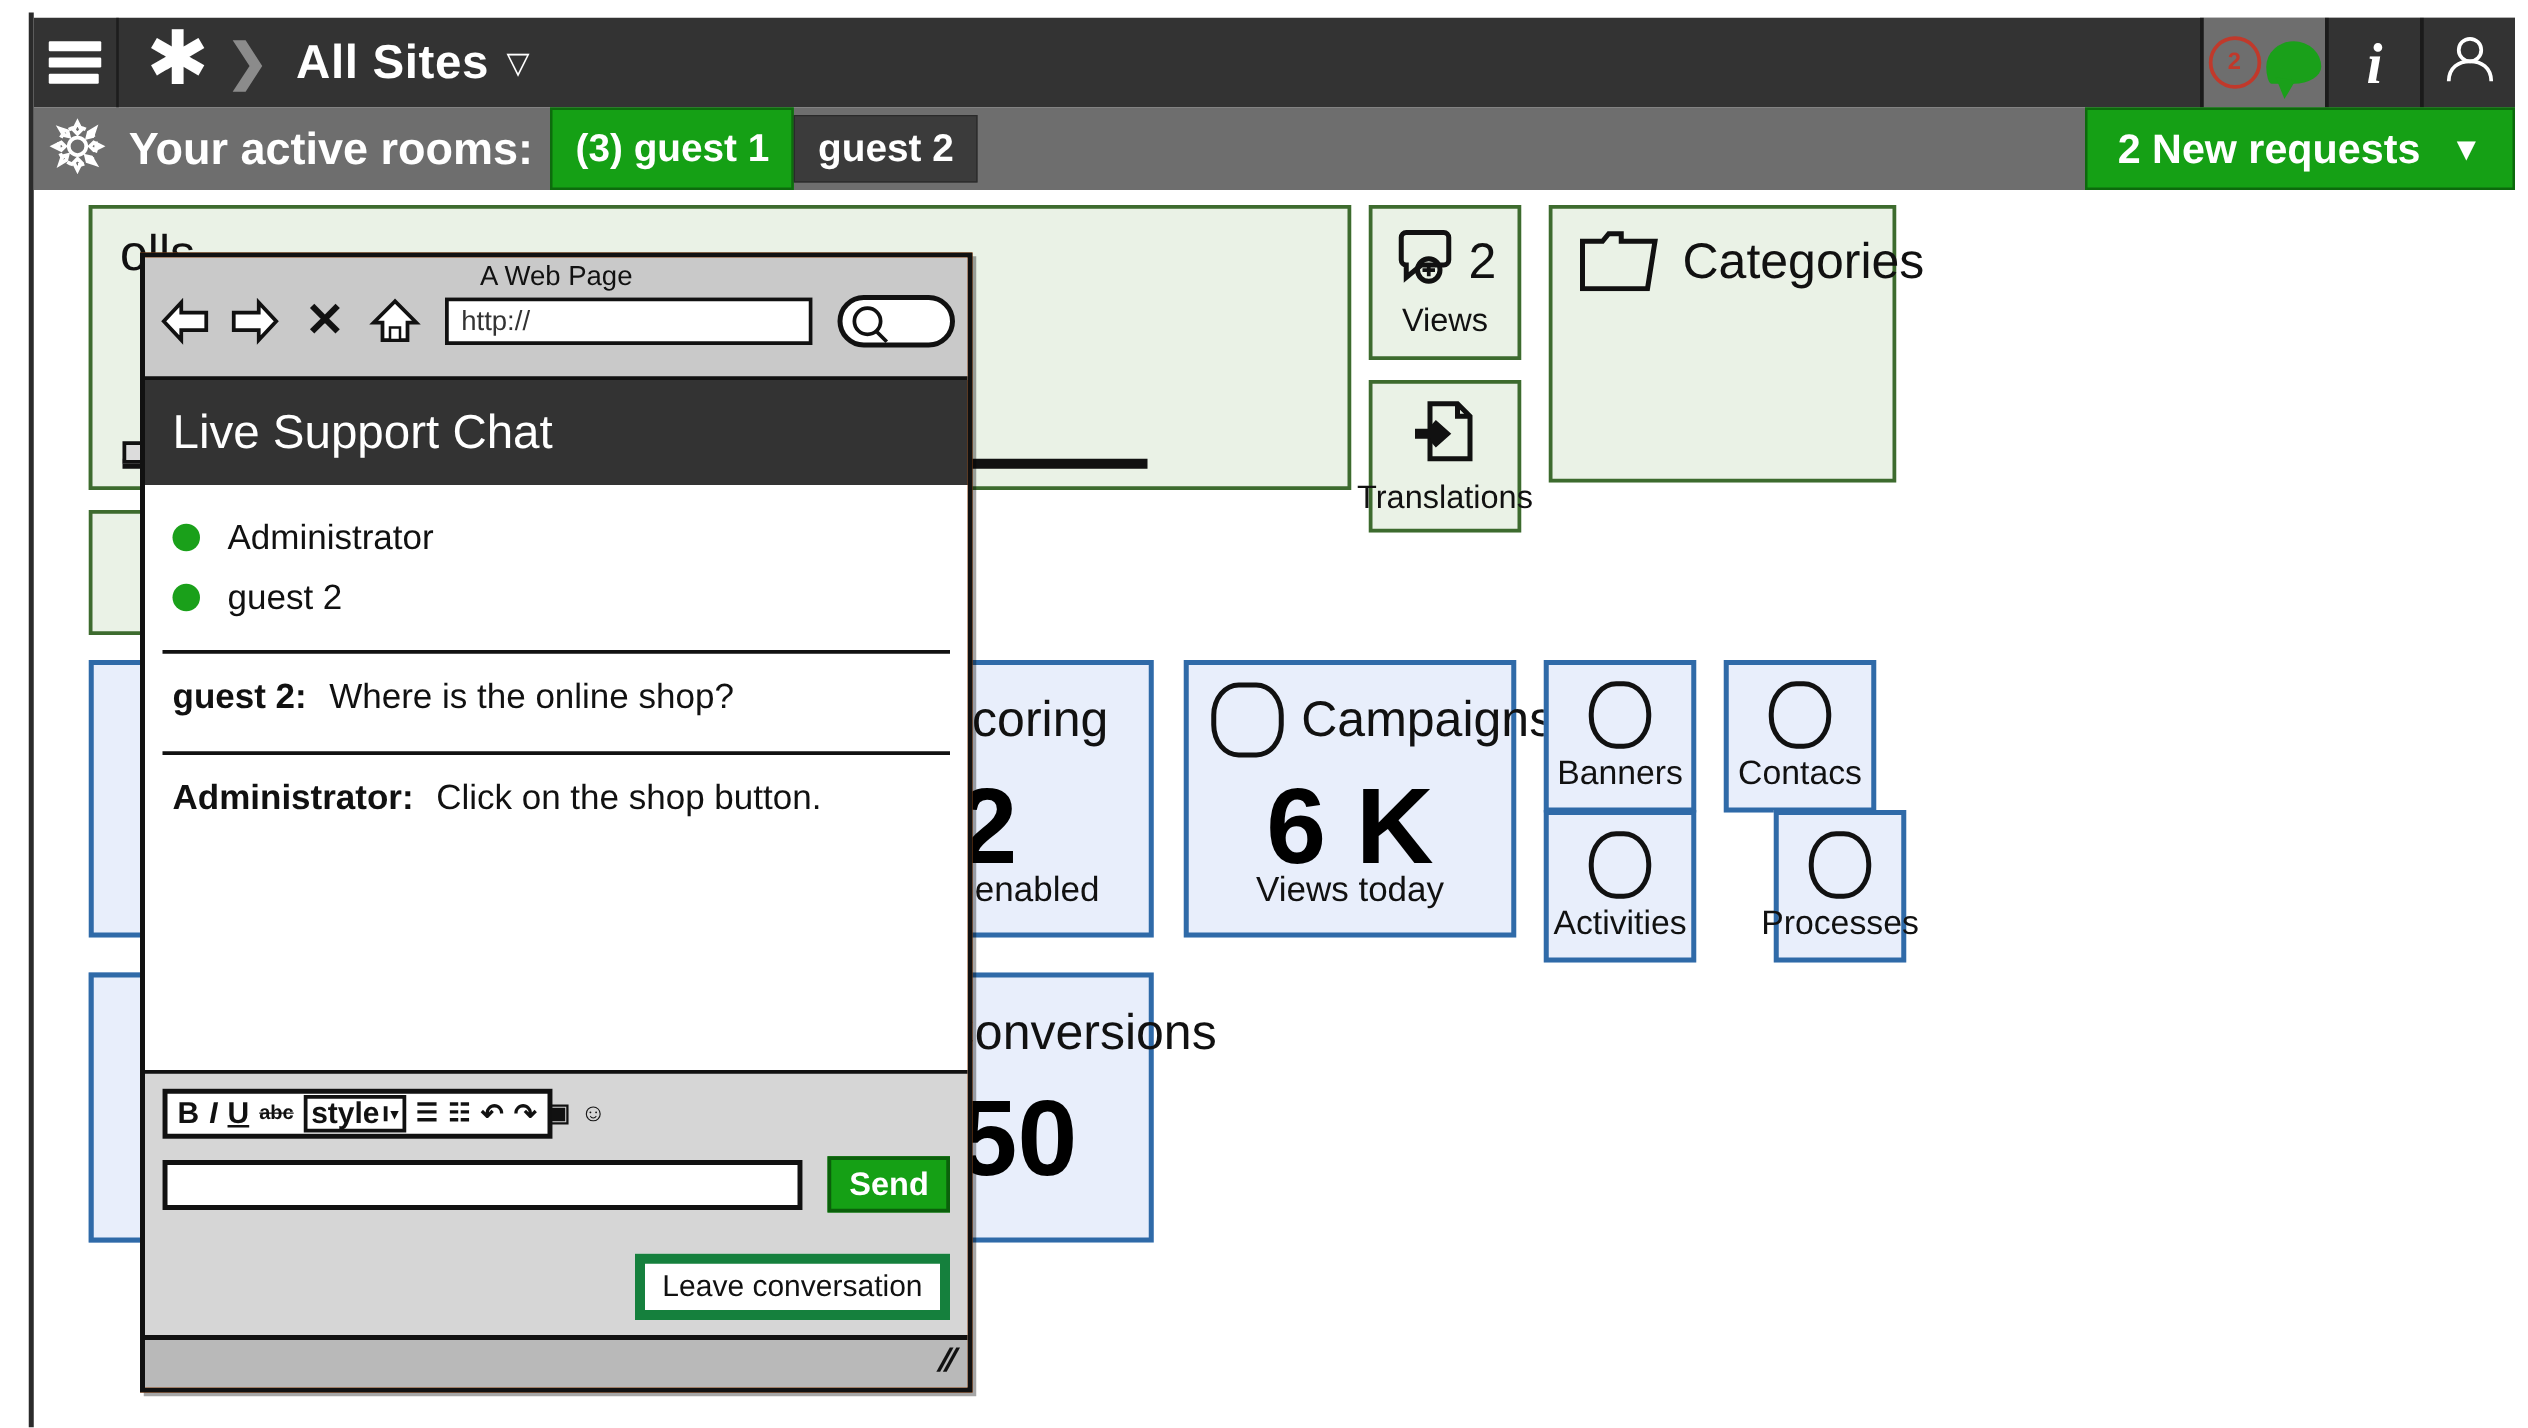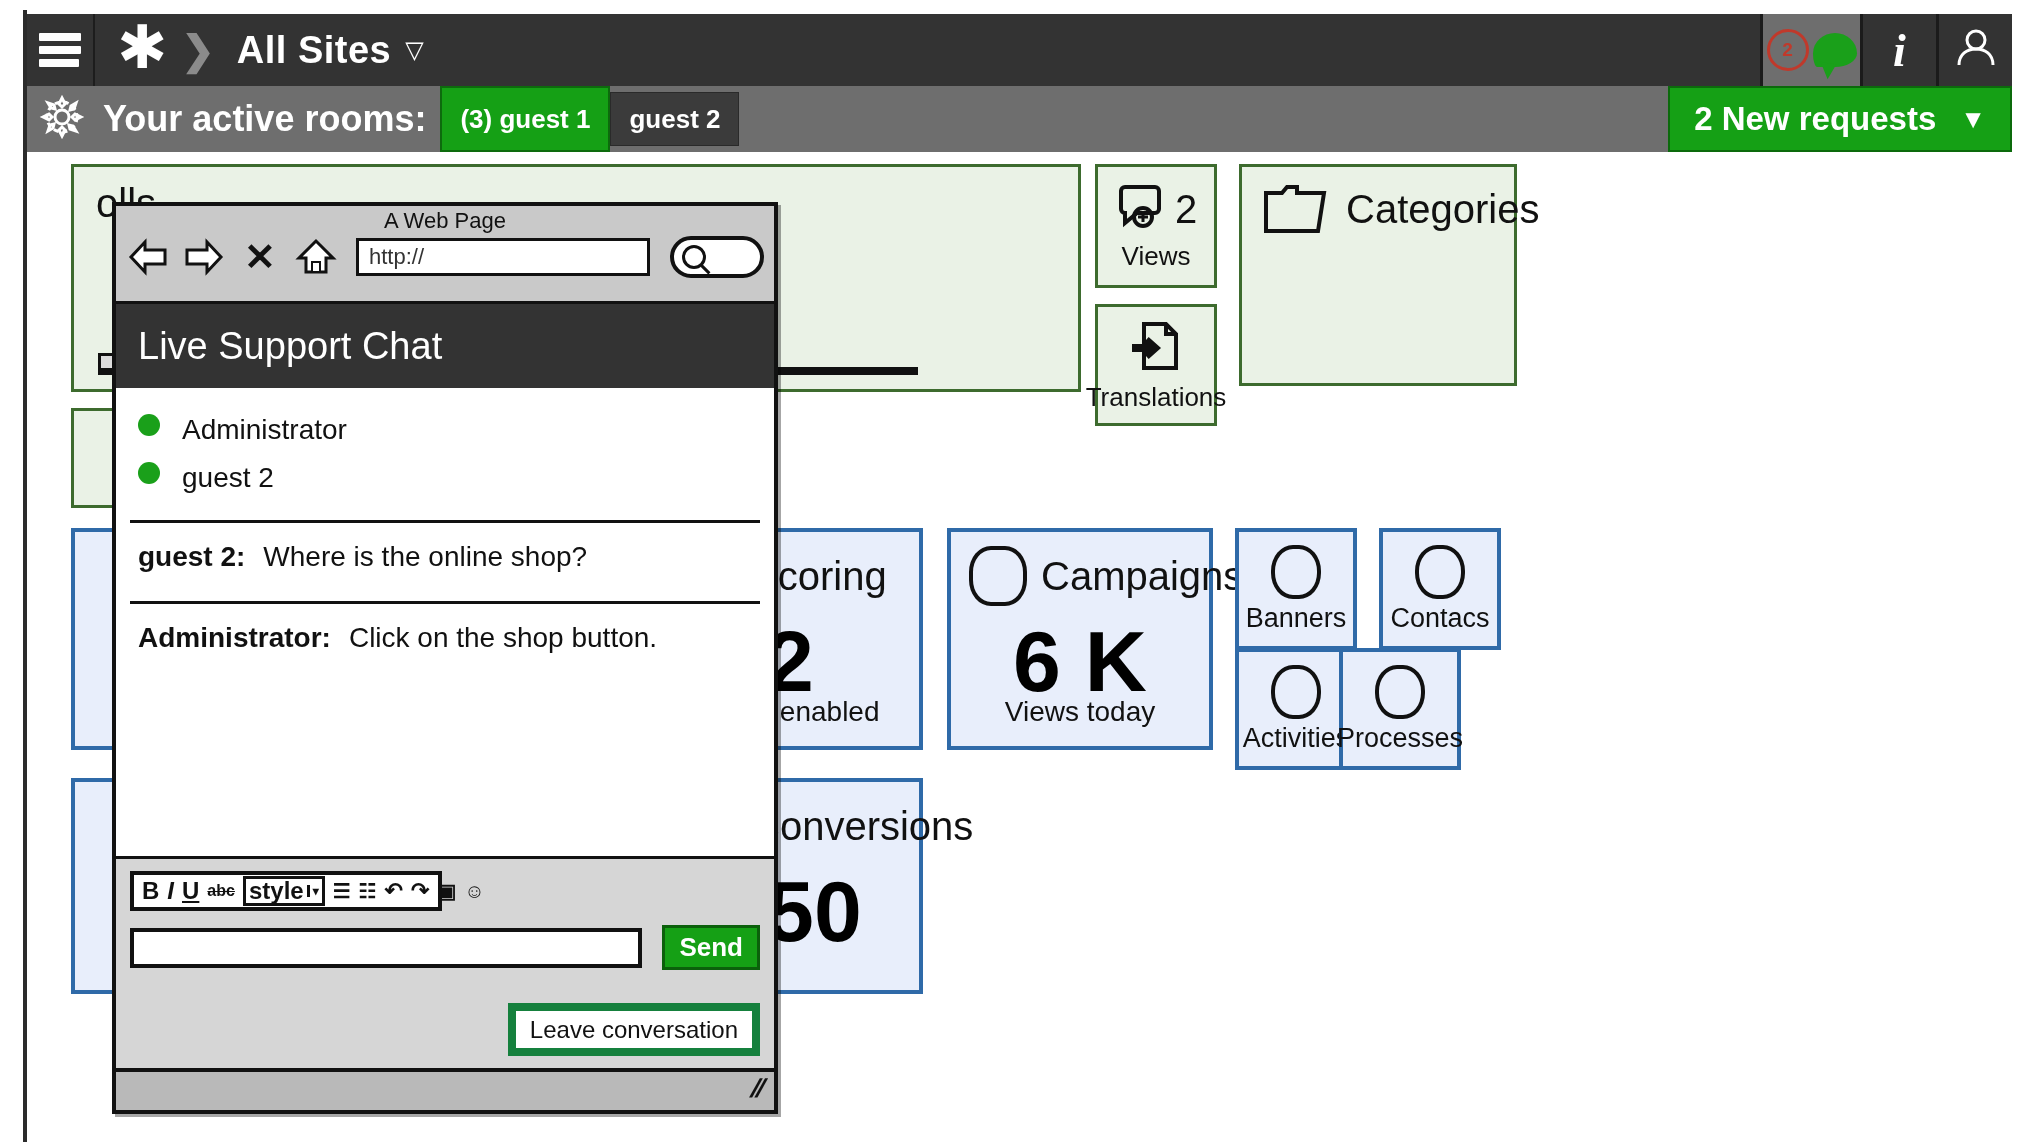--- a/index.html
+++ b/index.html
@@ -68,21 +68,21 @@
     position:absolute;left:27px;top:86px;width:1985px;height:66px;background:#6e6e6e;z-index:20;
     display:flex;align-items:stretch;
   }
   .gear-cell{width:70px;display:flex;align-items:center;justify-content:center;}
   .gear-cell svg{width:46px;height:46px;}
   .rooms-label{
     display:flex;align-items:center;color:#fff;font-size:36px;font-weight:700;padding:0 14px 0 6px;
     white-space:nowrap;
   }
   .room-tab{
-    display:flex;align-items:center;justify-content:center;font-size:26px;font-weight:700;
+    display:flex;align-items:center;justify-content:center;font-size:31px;font-weight:700;
     padding:0 18px;box-sizing:border-box;white-space:nowrap;
   }
   .room-tab.active{background:#15a015;color:#fff;border:2px solid #0d6b0d;}
   .room-tab.idle{background:#3b3b3b;color:#fff;margin:6px 0;border:1px solid #2a2a2a;}
   .room-spacer{flex:1;}
   .requests-btn{
     display:flex;align-items:center;justify-content:center;gap:24px;background:#15a015;color:#fff;
     font-size:33px;font-weight:700;padding:0 24px;border:2px solid #0c6a0c;white-space:nowrap;
   }
   .requests-btn .tri{font-size:26px;}
@@ -121,21 +121,21 @@
   #tile-blue-left-1{left:44px;top:376px;width:56px;height:222px;}
   #tile-blue-left-2{left:44px;top:626px;width:56px;height:216px;}
 
   #tile-scoring{left:630px;top:376px;width:266px;height:222px;}
   #tile-campaigns{left:920px;top:376px;width:266px;height:222px;}
   #tile-conversions{left:630px;top:626px;width:266px;height:216px;}
 
   #tile-banners{left:1208px;top:376px;width:122px;height:122px;}
   #tile-contacs{left:1352px;top:376px;width:122px;height:122px;}
   #tile-activities{left:1208px;top:496px;width:122px;height:122px;}
-  #tile-processes{left:1312px;top:496px;width:122px;height:122px;align-items:center;}
+  #tile-processes{left:1392px;top:496px;width:106px;height:122px;align-items:center;}
 
   .stat-tile .row1{position:absolute;left:18px;top:14px;display:flex;align-items:center;gap:14px;}
   .stat-tile .bignum{position:absolute;left:0;right:0;top:86px;text-align:center;}
   .stat-tile .subtxt{position:absolute;left:0;right:0;bottom:18px;text-align:center;}
 
   .mini-tile{display:flex;flex-direction:column;align-items:center;justify-content:center;gap:4px;}
   .mini-tile .mlabel{font-size:27px;color:#111;}
 
   .icon-tile{display:flex;flex-direction:column;align-items:center;justify-content:center;}
   .icon-tile .ilabel{font-size:26px;color:#111;margin-top:2px;}
@@ -177,21 +177,21 @@
   }
   .searchpill .mag::after{content:"";position:absolute;right:-8px;bottom:-5px;width:11px;height:3px;background:#111;transform:rotate(45deg);}
 
   .chat-header{
     height:84px;background:#333333;display:flex;align-items:center;padding-left:22px;box-sizing:border-box;
   }
   .chat-header .ttl{color:#fff;font-size:38px;font-weight:400;}
 
   .chat-body{position:relative;background:#fff;height:468px;box-sizing:border-box;}
   .participants{padding:18px 0 8px 0;}
-  .part{display:flex;gap:22px;padding:8px 0 8px 22px;}
+  .part{display:flex;align-items:center;gap:22px;padding:8px 0 8px 22px;}
   .dot{width:22px;height:22px;border-radius:50%;background:#1aa01a;flex:none;}
   .part .nm{font-size:28px;color:#111;}
   .hr{height:3px;background:#111;margin:10px 14px 0 14px;}
   .msg{display:flex;gap:18px;padding:18px 18px 18px 22px;align-items:baseline;}
   .msg .who{font-size:28px;font-weight:700;color:#111;white-space:nowrap;}
   .msg .txt{font-size:28px;color:#111;}
 
   .chat-foot{
     position:absolute;left:0;right:0;bottom:42px;top:650px;background:#d6d6d6;
     border-top:3px solid #111;box-sizing:border-box;

